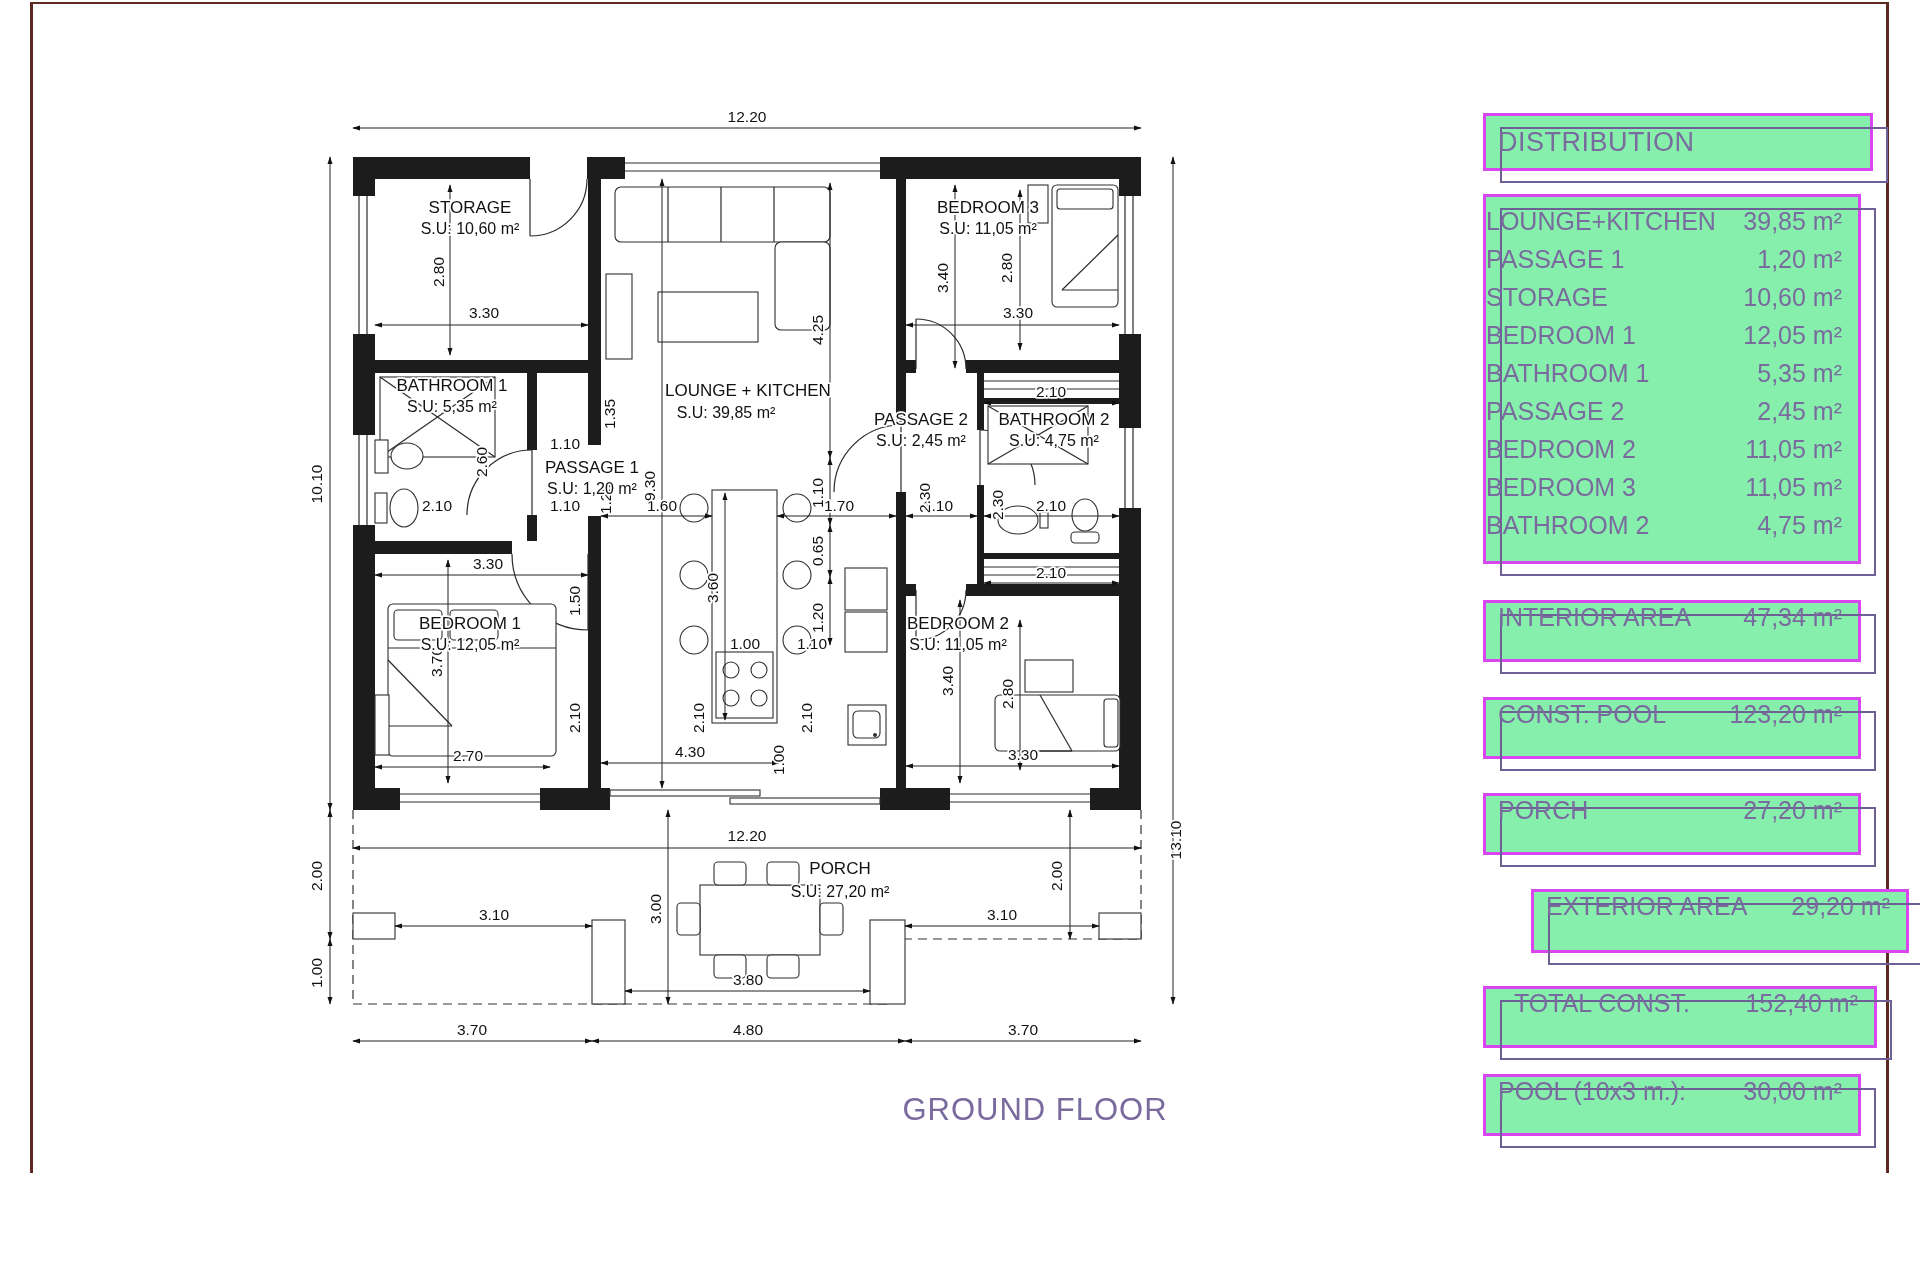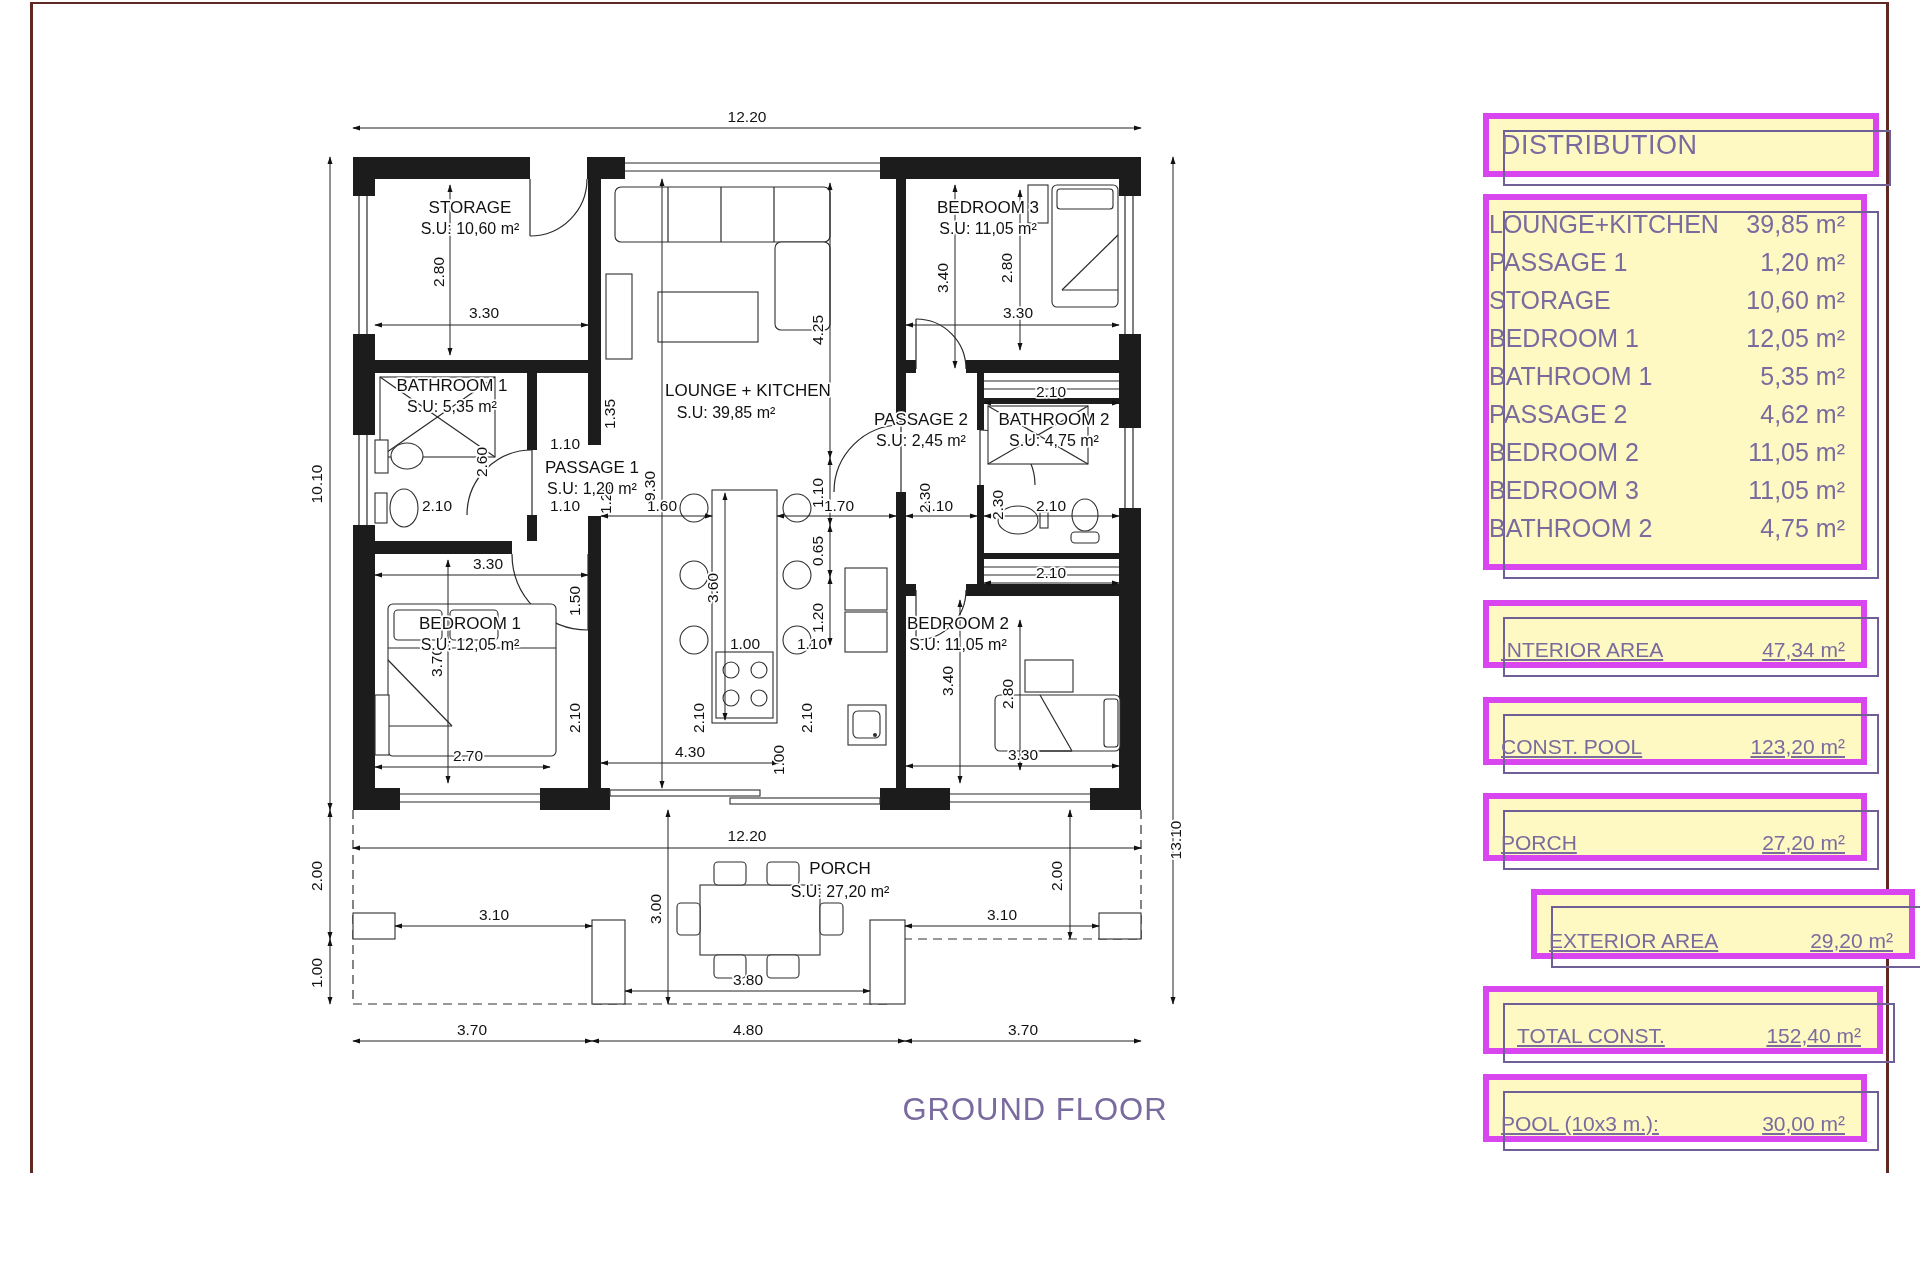--- a/index.html
+++ b/index.html
@@ -2,31 +2,31 @@
 <html><head>
 <meta charset="utf-8">
 <style>
   html,body{margin:0;padding:0;background:#fff;}
   .sheet{position:relative;width:1920px;height:1173px;background:#ffffff;overflow:hidden;
          font-family:"Liberation Sans",sans-serif;}
   .frame{position:absolute;left:30px;top:2px;right:31px;bottom:-4px;
          border-left:3px solid #5e2823;border-top:2px solid #5e2823;border-right:3px solid #5e2823;
          pointer-events:none;}
   
-  .pbox{position:absolute;left:1483px;width:372px;background:#fef9c3;border:6px solid #d946ef;
+  .pbox{position:absolute;left:1483px;width:372px;background:#86efac;border:3px solid #d946ef;
         color:#7a6b9e;z-index:1;}
   .pbox::after{content:"";position:absolute;left:14px;top:11px;width:100%;height:100%;
         border:2px solid #6e5f96;z-index:-1;}
   .pbox-title{top:113px;height:52px;display:flex;align-items:center;padding-left:12px;
         font-size:27px;letter-spacing:0.5px;}
   .pbox-table{top:194px;height:354px;padding:5px 0;}
   .prow{display:flex;justify-content:space-between;align-items:center;height:38px;
         padding:0 16px 0 0;font-size:25px;}
   .prow .v{text-align:right;}
-  .psum{display:flex;justify-content:space-between;align-items:flex-end;font-size:21px;text-decoration:underline;}
+  .psum{display:flex;justify-content:space-between;align-items:flex-start;font-size:25px;}
   .psum .l{padding-left:12px;}
   .psum .v{padding-right:16px;text-align:right;}
   .s1{top:600px;height:56px;}
   .s2{top:697px;height:56px;}
   .s3{top:793px;height:56px;}
   .s4{top:889px;height:58px;margin-left:48px;}
   .s5{top:986px;height:56px;padding-left:16px;}
   .s6{top:1074px;height:56px;}
   
   svg{position:absolute;left:0;top:0;}
@@ -394,21 +394,21 @@
     <div class="prow">
         <span>BEDROOM 1</span>
         <span class="v">12,05 m²</span>
       </div>
     <div class="prow">
         <span>BATHROOM 1</span>
         <span class="v">5,35 m²</span>
       </div>
     <div class="prow">
         <span>PASSAGE 2</span>
-        <span class="v">4,62 m²</span>
+        <span class="v">2,45 m²</span>
       </div>
     <div class="prow">
         <span>BEDROOM 2</span>
         <span class="v">11,05 m²</span>
       </div>
     <div class="prow">
         <span>BEDROOM 3</span>
         <span class="v">11,05 m²</span>
       </div>
     <div class="prow">

